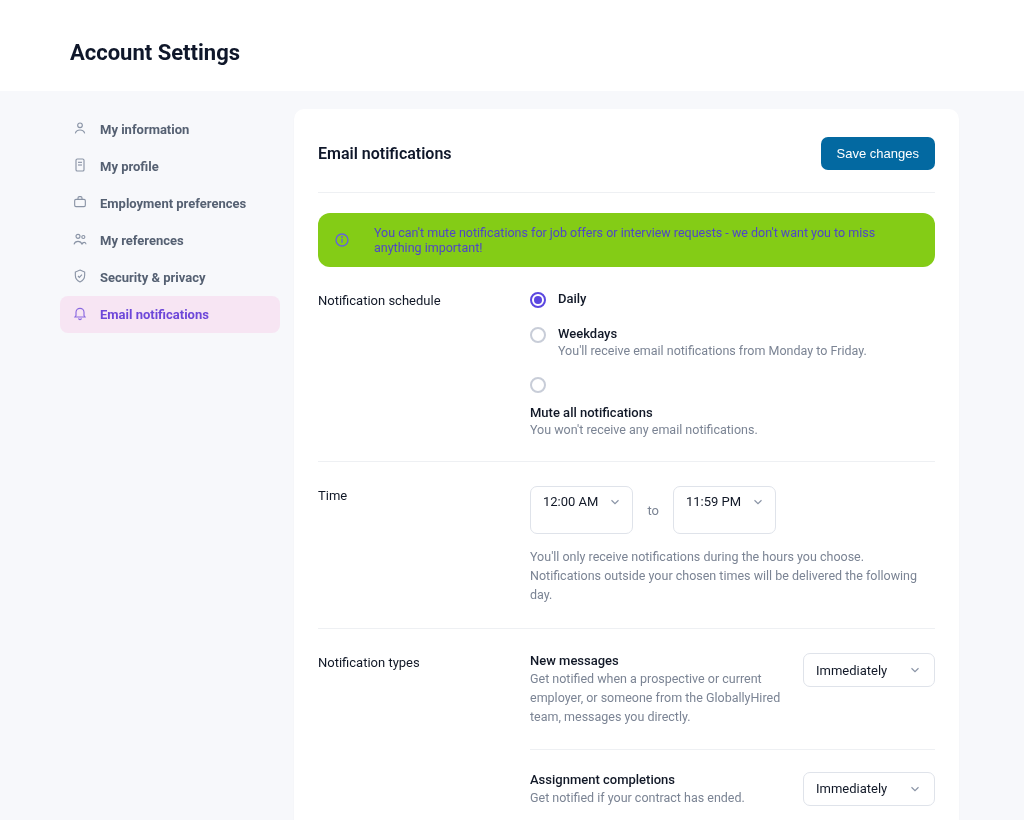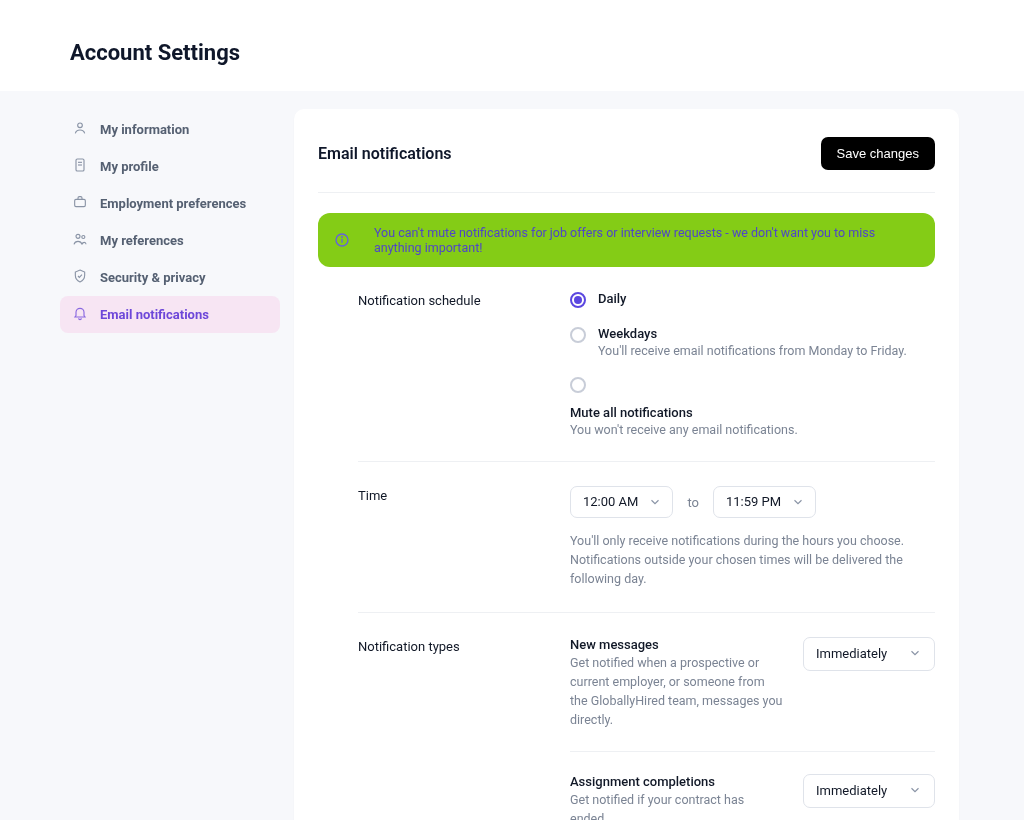--- a/index.html
+++ b/index.html
@@ -71,21 +71,21 @@
     justify-content: space-between;
     padding-bottom: 22px;
     border-bottom: 1px solid #eef0f3;
   }
   .panel-head h2 {
     font-size: 16px;
     font-weight: 600;
     color: #0f172a;
   }
   .btn-primary {
-    background: #000000;
+    background: #0369a1;
     color: #fff;
     border: none;
     font-size: 13px;
     padding: 9px 16px;
     border-radius: 7px;
     cursor: pointer;
     font-weight: 500;
   }
   .alert {
     display: flex;
@@ -97,21 +97,20 @@
     padding: 12px 16px;
     border-radius: 12px;
     margin-top: 20px;
   }
   .alert svg { width: 16px; height: 16px; color: #6560de; flex-shrink:0; }
 
   .section {
     display: flex;
     padding: 24px 0;
     border-bottom: 1px solid #eef0f3;
-    margin-left: 40px;
   }
   .section:last-child { border-bottom: none; padding-bottom:10px;}
   .section .label {
     width: 212px;
     font-size: 13px;
     color: #111827;
     padding-top: 2px;
   }
   .section .content { flex: 1; }
   .radio-row {
@@ -134,40 +133,40 @@
     content:""; position:absolute; left:2px; top:2px; width:8px; height:8px;
     background:#5b47e0; border-radius:50%;
   }
   .radio-text .t1 { font-size: 13px; color:#111827; font-weight:500; }
   .radio-text .t2 { font-size: 12.5px; color:#7b8494; margin-top:2px; }
 
   .time-row { display:flex; align-items:center; gap:14px; margin-bottom:14px;}
   .time-select {
     display:flex; align-items:center; justify-content:space-between;
     border:1px solid #dfe3ea; border-radius:7px;
-    padding: 7px 10px 8px 12px;
+    padding: 7px 10px 24px 12px;
     font-size:13px; color:#111827; min-width:84px;
     cursor:pointer; background:#fff;
   }
   .time-select svg { width:14px; height:14px; color:#8a94a6; margin-left:10px;}
   .to-text { font-size:13px; color:#7b8494; }
   .help { font-size:12.5px; color:#7b8494; line-height:1.5; }
 
   .type-row {
     display:flex; gap:20px;
     padding: 0 0 22px;
     border-bottom: 1px solid #eef0f3;
     margin-bottom: 22px;
   }
   .type-row:last-child { border-bottom:none; padding-bottom:0; margin-bottom:0;}
   .type-text { flex:1; }
   .type-text .t1 { font-size:13px; color:#111827; font-weight:500; }
   .type-text .t2 { font-size:12.5px; color:#7b8494; margin-top:2px; line-height:1.5; max-width:270px;}
   .sel {
-    display:flex; align-items:flex-start; justify-content:space-between;
+    display:flex; align-items:center; justify-content:space-between;
     border:1px solid #dfe3ea; border-radius:7px;
     padding:8px 12px; font-size:13px; color:#111827;
     width:132px; cursor:pointer; background:#fff; height:34px;
   }
   .sel svg { width:14px; height:14px; color:#8a94a6; }
 
 </style>
 </head>
 <body>
 

